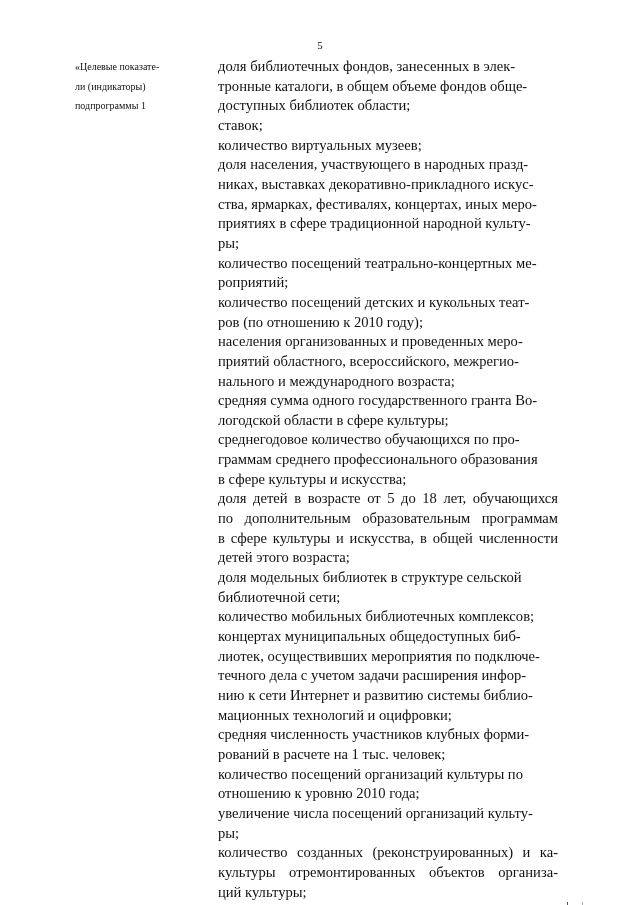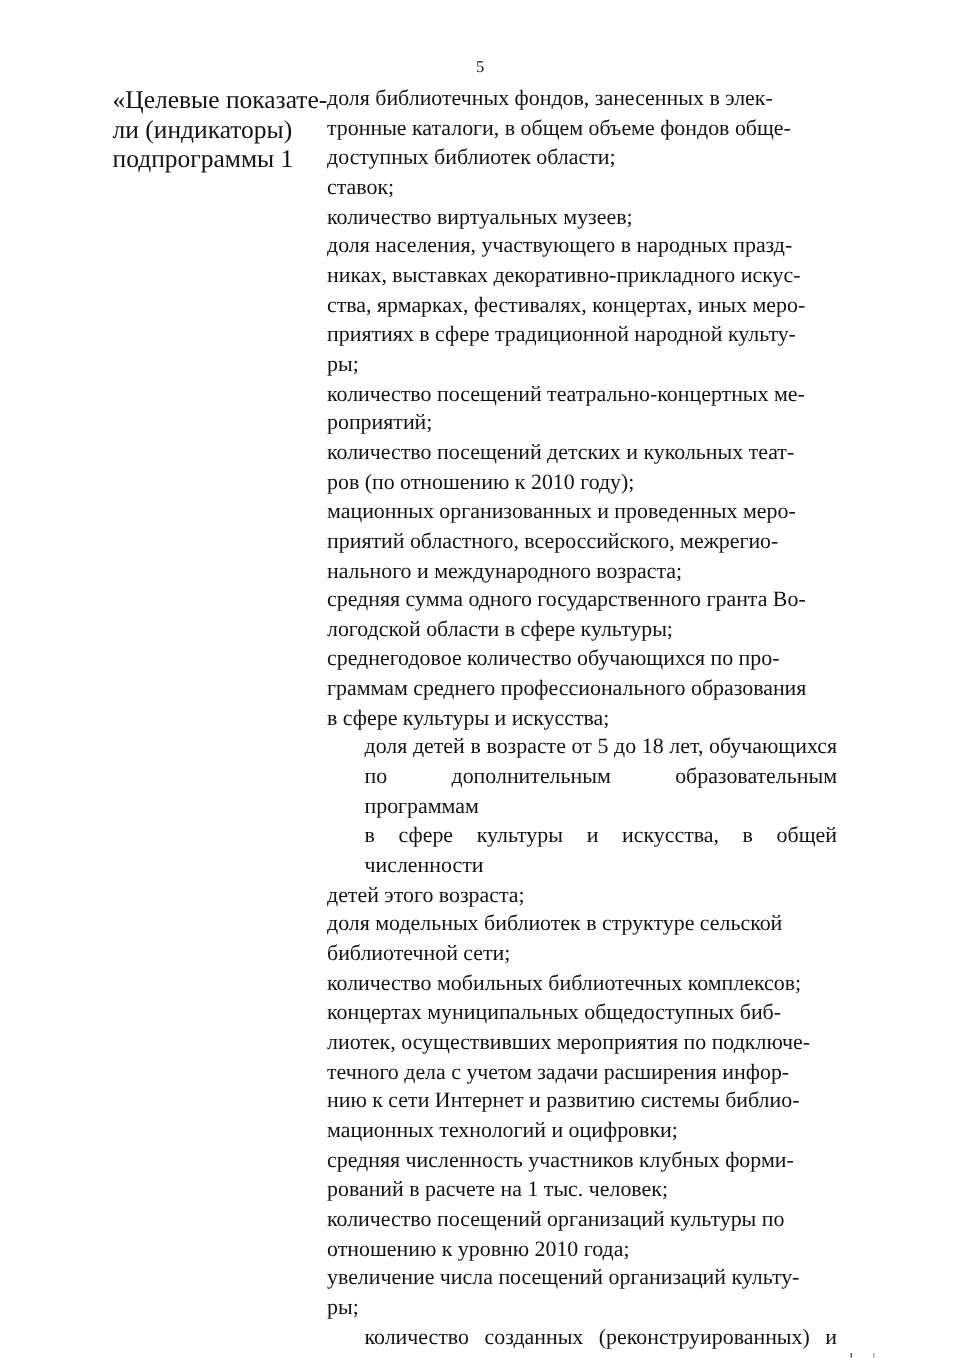--- a/index.html
+++ b/index.html
@@ -7,30 +7,30 @@
     width: 640px; height: 905px; position: relative; overflow: hidden;
     font-family: "Liberation Serif", "DejaVu Serif", serif;
     color: #111111;
   }
   .page-number {
     position: absolute; top: 38px; left: 0; width: 100%;
     text-align: center; font-size: 11px; line-height: 14px;
   }
   .left-col {
     position: absolute; top: 57px; left: 75px; width: 140px;
-    font-size: 17px; line-height: 19.65px;
+    font-size: 10px; line-height: 19.65px;
   }
   .left-col .ln { white-space: nowrap; display: block; }
   .right-col {
     position: absolute; top: 57px; left: 218px; width: 340px;
     font-size: 14.6px; line-height: 19.65px;
   }
   .right-col .ln { display: block; white-space: nowrap; font-family: Liberation Serif, serif; }
   .right-col .ln.justify {
-    text-align: justify; text-align-last: justify; white-space: normal; margin-left: 25px;
+    text-align: justify; text-align-last: justify; white-space: normal;
   }
   .mark {
     position: absolute; top: 902px; width: 1px; height: 4px; background: #555;
   }
 </style>
 </head>
 <body>
 
 <div class="page-number">5</div>
 
@@ -48,21 +48,21 @@
     <span class="ln">количество виртуальных музеев;</span>
     <span class="ln">доля населения, участвующего в народных празд-</span>
     <span class="ln">никах, выставках декоративно-прикладного искус-</span>
     <span class="ln">ства, ярмарках, фестивалях, концертах, иных меро-</span>
     <span class="ln">приятиях в сфере традиционной народной культу-</span>
     <span class="ln">ры;</span>
     <span class="ln">количество посещений театрально-концертных ме-</span>
     <span class="ln">роприятий;</span>
     <span class="ln">количество посещений детских и кукольных теат-</span>
     <span class="ln">ров (по отношению к 2010 году);</span>
-    <span class="ln">мационных организованных и проведенных меро-</span>
+    <span class="ln">населения организованных и проведенных меро-</span>
     <span class="ln">приятий областного, всероссийского, межрегио-</span>
     <span class="ln">нального и международного возраста;</span>
     <span class="ln">средняя сумма одного государственного гранта Во-</span>
     <span class="ln">логодской области в сфере культуры;</span>
     <span class="ln">среднегодовое количество обучающихся по про-</span>
     <span class="ln">граммам среднего профессионального образования</span>
     <span class="ln">в сфере культуры и искусства;</span>
     <span class="ln justify">доля детей в возрасте от 5 до 18 лет, обучающихся</span>
     <span class="ln justify">по дополнительным образовательным программам</span>
     <span class="ln justify">в сфере культуры и искусства, в общей численности</span>

